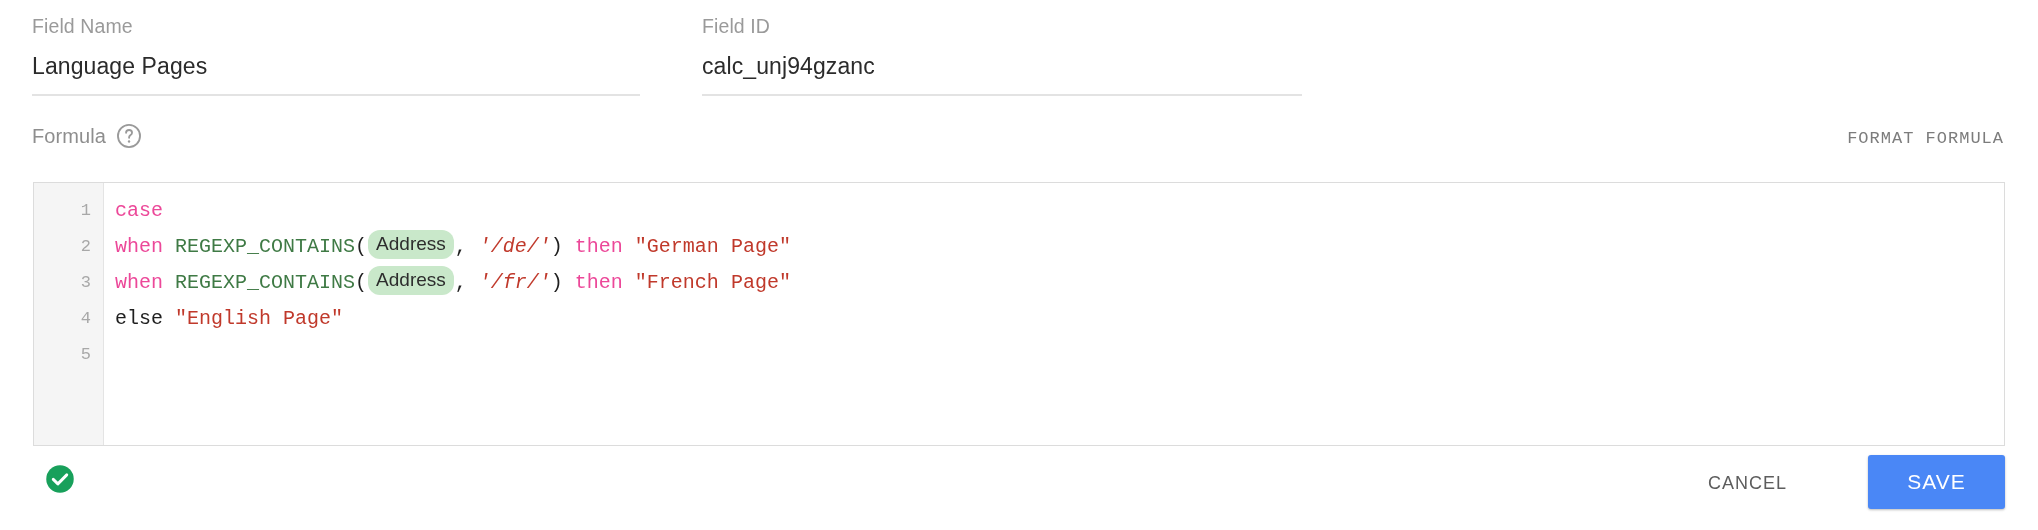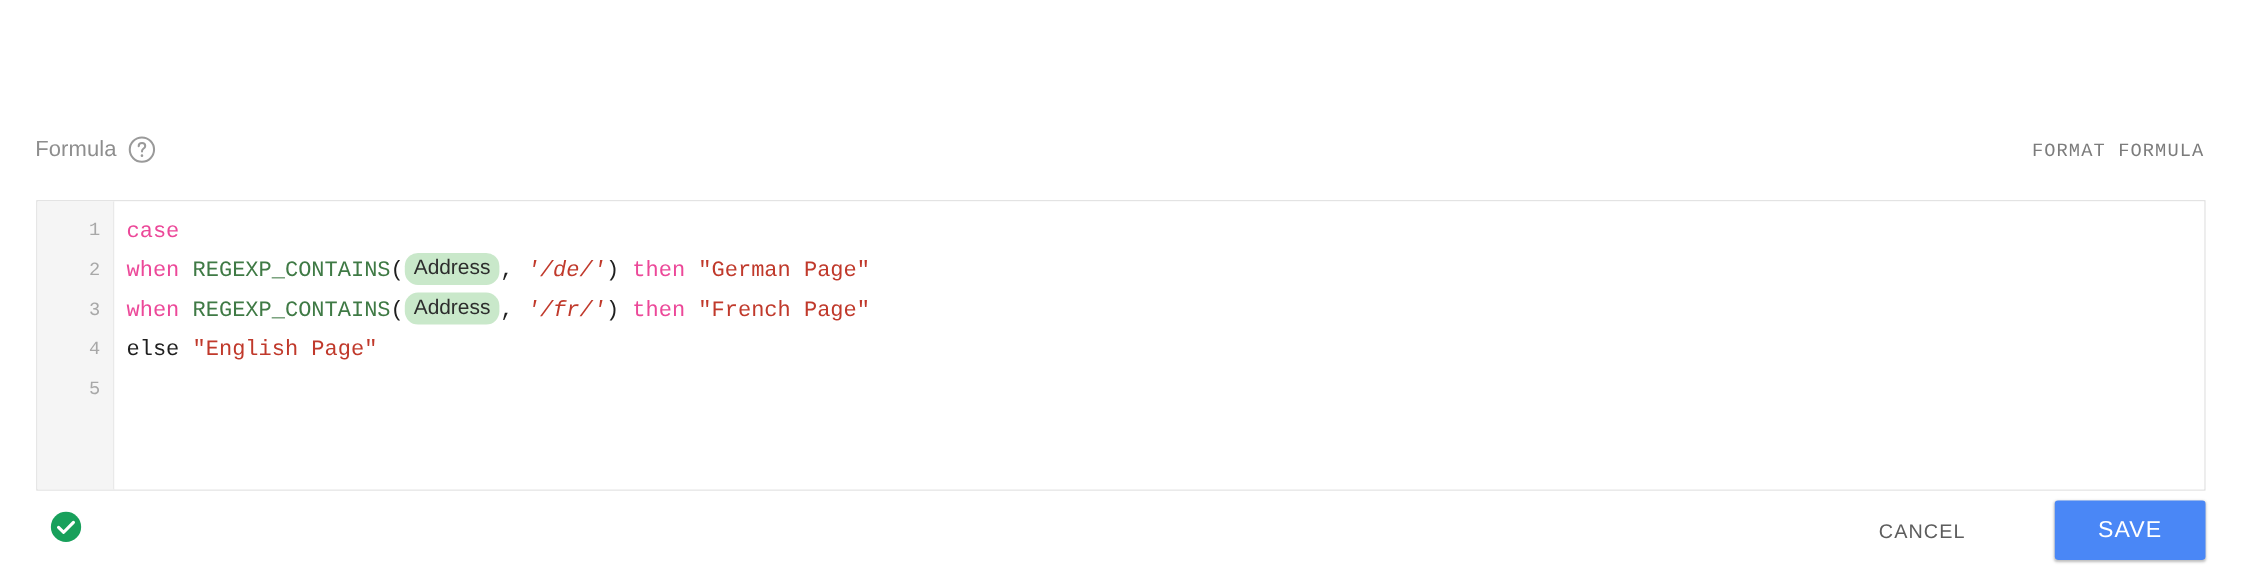--- a/index.html
+++ b/index.html
@@ -221,21 +221,29 @@
     box-shadow: 0 1px 3px rgba(0,0,0,0.16), 0 1px 2px rgba(0,0,0,0.12);
   }
 </style>
 </head>
 <body>
 
 <div class="page">
 
   <div class="fields-row">
 
-
+    <div class="field name">
+      <div class="field-label">Field Name</div>
+      <input class="field-input" type="text" value="Language Pages" style="">
+    </div>
+
+    <div class="field id">
+      <div class="field-label">Field ID</div>
+      <input class="field-input" type="text" value="calc_unj94gzanc" style="">
+    </div>
 
   </div>
 
   <div class="formula-header">
     <div class="formula-label-wrap">
       <span class="formula-label">Formula</span>
       <span>
         <svg class="help-icon" viewBox="0 0 24 24" fill="none">
           <circle cx="12" cy="12" r="10.2" stroke="#9a9a9a" stroke-width="1.7"></circle>
           <path d="M9.3 9.1c0-1.5 1.2-2.6 2.8-2.6 1.5 0 2.7 1 2.7 2.4 0 1.2-.7 1.8-1.6 2.4-.8.6-1.1 1-1.1 1.9v.4" stroke="#9a9a9a" stroke-width="1.7" stroke-linecap="round" fill="none"></path>

